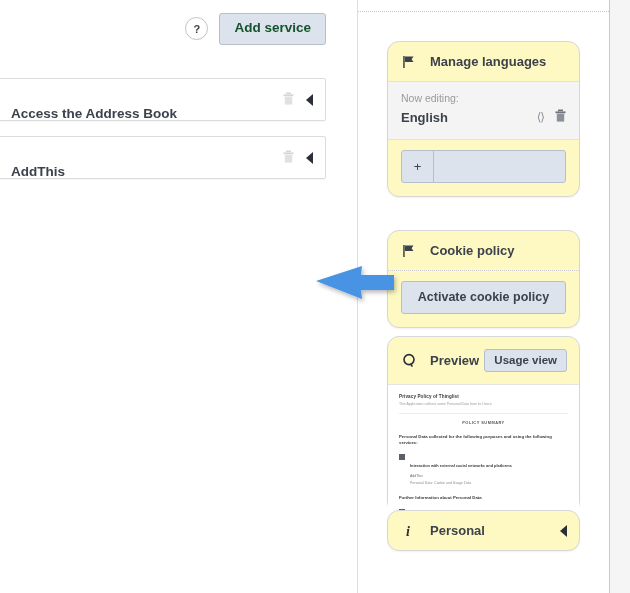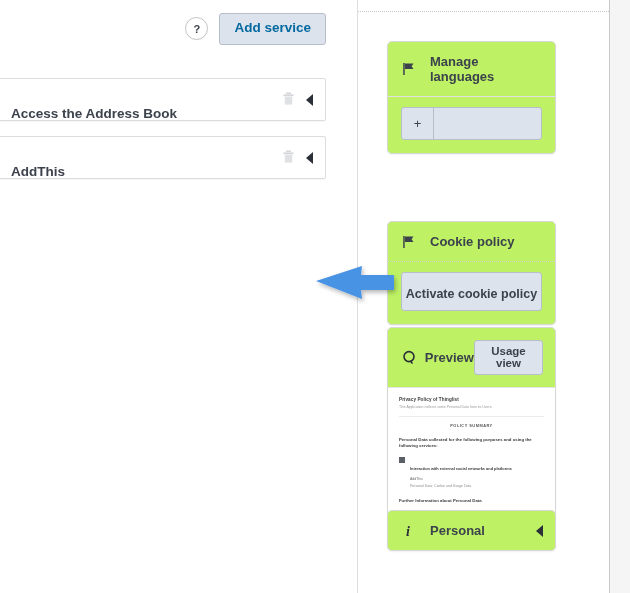--- a/index.html
+++ b/index.html
@@ -39,21 +39,21 @@
   .help-badge {
     width: 23px; height: 23px; border-radius: 50%;
     border: 1px solid #c3c3c3; background: #fff;
     display: flex; align-items: center; justify-content: center;
     font-size: 11px; font-weight: bold; color: #3c424c;
     cursor: pointer;
   }
   .btn-addservice {
     background: #dde3ec; border: 1px solid #b6bec9; border-radius: 3px;
     padding: 7px 14px 8px; font-size: 13.5px; font-weight: bold;
-    color: #0369a1; cursor: pointer; line-height: 1.1;
+    color: #14532d; cursor: pointer; line-height: 1.1;
   }
 
   .service-list { position: absolute; left: -8px; top: 78px; width: 334px; }
   .service-row {
     position: relative;
     background: #fff; border: 1px solid #dcdcdc; border-radius: 2px;
     height: 43px; margin-bottom: 15px;
     display: flex; align-items: center;
     box-shadow: 0 1px 0 rgba(0,0,0,0.03);
   }
@@ -68,22 +68,22 @@
     width: 0; height: 0;
     border-top: 6px solid transparent; border-bottom: 6px solid transparent;
     border-right: 7px solid #2b2f38;
     cursor: pointer;
   }
 
   
   .sidebar { position: absolute; left: 358px; top: 0; width: 251px; height: 593px; }
 
   .panel {
-    position: absolute; left: 29px; width: 169px;
-    background: #bef264; border: 1px solid #d7d7d7; border-radius: 5px;
+    position: absolute; left: 29px; width: 193px;
+    background: #fef9c3; border: 1px solid #d7d7d7; border-radius: 12px;
     box-shadow: 0 1px 2px rgba(0,0,0,0.06);
   }
   .panel-head {
     display: flex; align-items: center;
     padding: 12px 12px 12px 14px;
     font-size: 13px; font-weight: bold; color: #3c424c;
   }
   .panel-head .phicon { width: 24px; display: flex; align-items: center; }
   .panel-head .phtitle { margin-left: 4px; flex: 1; }
   .panel-head.dotted-under { border-bottom: 1px dotted #cfcfcf; }
@@ -108,21 +108,21 @@
     border-right: 1px solid #b6bec9; font-size: 13px; color: #3c424c; padding: 8px 0;
   }
   .btn-split .lbl {
     flex: 1; text-align: center; padding: 8px 0;
     font-size: 12.5px; font-weight: bold; color: #3c424c;
   }
 
   .btn-wide {
     display: block; width: 100%; text-align: center;
     background: #dde3ec; border: 1px solid #b6bec9; border-radius: 3px;
-    padding: 14px 0 9px; font-size: 12.5px; font-weight: bold; color: #3c424c;
+    padding: 8px 0 9px; font-size: 12.5px; font-weight: bold; color: #3c424c;
     cursor: pointer;
   }
 
   .btn-small {
     background: #dde3ec; border: 1px solid #b6bec9; border-radius: 3px;
     padding: 4px 9px 5px; font-size: 11.5px; font-weight: bold; color: #3c424c;
     cursor: pointer;
   }
 
   
@@ -206,43 +206,59 @@
     <div class="panel" style="top:41px;">
       <div class="panel-head solid-under">
         <span class="phicon">
           <svg width="14" height="14" viewBox="0 0 14 14">
             <rect x="1.2" y="1" width="1.5" height="12" fill="#3c424c"></rect>
             <path d="M3 1.6 L11.5 1.6 L9.6 4.3 L11.5 7 L3 7 Z" fill="#3c424c"></path>
           </svg>
         </span>
         <span class="phtitle">Manage languages</span>
       </div>
+      <div class="panel-body shaded">
+        <div class="now-editing-label">Now editing:</div>
+        <div class="now-editing-row">
+          <span class="lang-name">English</span>
+          <span class="lang-icons">
+            <span class="code-icon">⟨⟩</span>
+            <span>
+              <svg width="11" height="13" viewBox="0 0 11 13">
+                <rect x="3" y="0.5" width="5" height="1.6" fill="#6f747c"></rect>
+                <rect x="0.5" y="2.4" width="10" height="1.8" fill="#6f747c"></rect>
+                <rect x="1.8" y="4.6" width="7.4" height="8" fill="#8b9099"></rect>
+              </svg>
+            </span>
+          </span>
+        </div>
+      </div>
       <div class="panel-body">
         <div class="btn-split">
           <span class="plus">+</span>
         </div>
       </div>
     </div>
 
-    <div class="panel" style="top:221px;">
+    <div class="panel" style="top:230px;">
       <div class="panel-head dotted-under">
         <span class="phicon">
           <svg width="14" height="14" viewBox="0 0 14 14">
             <rect x="1.2" y="1" width="1.5" height="12" fill="#3c424c"></rect>
             <path d="M3 1.6 L11.5 1.6 L9.6 4.3 L11.5 7 L3 7 Z" fill="#3c424c"></path>
           </svg>
         </span>
         <span class="phtitle">Cookie policy</span>
       </div>
       <div class="panel-body">
         <button class="btn-wide">Activate cookie policy</button>
       </div>
     </div>
 
-    <div class="panel" style="top:327px;">
+    <div class="panel" style="top:336px;">
       <div class="panel-head">
         <span class="phicon">
           <svg width="15" height="15" viewBox="0 0 15 15">
             <circle cx="7" cy="6.6" r="5" fill="none" stroke="#2b2f38" stroke-width="1.6"></circle>
             <line x1="8.4" y1="10.6" x2="10.4" y2="13.6" stroke="#2b2f38" stroke-width="1.6"></line>
           </svg>
         </span>
         <span class="phtitle">Preview</span>
         <button class="btn-small">Usage view</button>
       </div>

